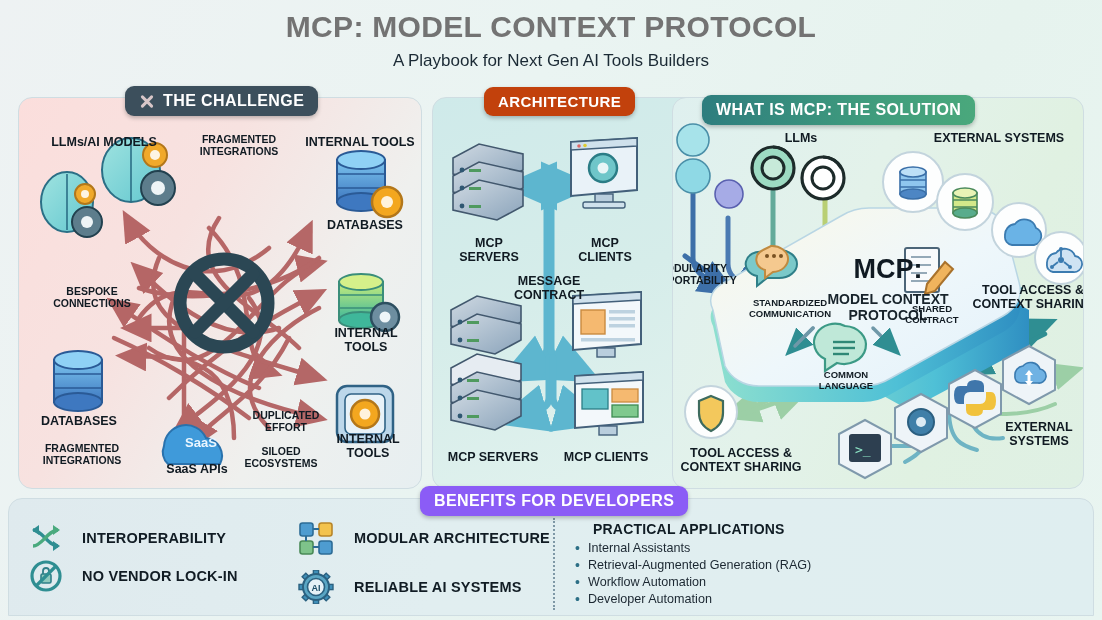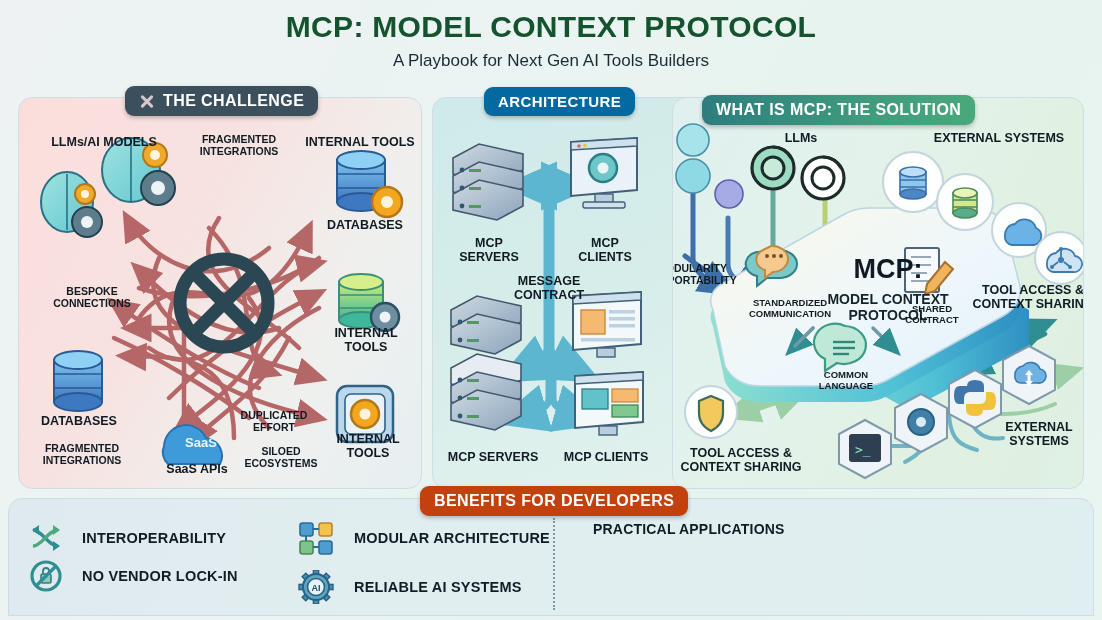--- a/index.html
+++ b/index.html
@@ -9,21 +9,21 @@
     overflow: hidden;
   }
   body {
     background: linear-gradient(120deg, #eef2f3 0%, #eaf4f2 40%, #e6f3ee 70%, #e9f5f1 100%);
     position: relative;
   }
 
   
   #header { text-align: center; padding-top: 10px; }
   #main-title {
-    font-size: 30px; font-weight: bold; color: #14532d;
+    font-size: 30px; font-weight: bold; color: #737373;
     letter-spacing: 0.3px;
   }
   #subtitle {
     font-size: 17px; color: #1b2a35; margin-top: 7px;
   }
 
   
   .panel {
     position: absolute;
     border-radius: 14px;
@@ -55,40 +55,40 @@
     content:""; position:absolute; left:0; top:7px; width:16px; height:3px;
     background:#d8c6c8; border-radius:2px;
   }
   .x-icon:before { transform: rotate(45deg);} .x-icon:after { transform: rotate(-45deg);}
 
   
   #arch-panel {
     left: 432px; top: 97px; width: 269px; height: 392px;
     background: linear-gradient(160deg, #cfeaea 0%, #d6edea 50%, #e2f2ee 100%);
   }
-  #arch-badge { left: 484px; top: 87px; background: #0369a1; font-size:15px;justify-content:center; }
+  #arch-badge { left: 484px; top: 87px; background: #c2410c; font-size:15px;justify-content:center; }
 
   
   #solution-panel {
     left: 672px; top: 97px; width: 412px; height: 392px;
     background: linear-gradient(115deg, #dff0ef 0%, #e3f2ea 40%, #e0f1e2 70%, #dff0e4 100%);
   }
   #solution-badge {
     left: 702px; top: 75px;
     background: linear-gradient(90deg, #2e7d7e 0%, #3f9b7d 60%, #4aa87c 100%);
     margin-top: 20px;
   }
 
   
   #benefits-panel {
     left: 8px; top: 498px; width: 1086px; height: 118px;
     background: linear-gradient(100deg, #dfeaee 0%, #e1eef0 40%, #dfeef0 100%);
     border-radius: 14px 14px 0 0;
   }
-  #benefits-badge { left: 420px; top: 486px; background: #c2410c; }
+  #benefits-badge { left: 420px; top: 486px; background: #8b5cf6; }
 
   
   .lbl {
     position: absolute; text-align: center; color: #101a22;
     font-weight: bold; line-height: 1.12; white-space: pre-line;
   }
   .lbl.cap { font-size: 12.5px; }
   .lbl.sm { font-size: 10.5px; text-align: center; }
 
   
@@ -228,21 +228,21 @@
 
   <div class="lbl cap" style="left:10px;top:37px;width:150px">LLMs/AI MODELS</div>
   <div class="lbl sm" style="left:160px;top:36px;width:120px">FRAGMENTED
 INTEGRATIONS</div>
   <div class="lbl cap" style="left:278px;top:37px;width:126px">INTERNAL TOOLS</div>
   <div class="lbl cap" style="left:296px;top:120px;width:100px">DATABASES</div>
   <div class="lbl sm" style="left:18px;top:188px;width:110px">BESPOKE
 CONNECTIONS</div>
   <div class="lbl cap" style="left:302px;top:228px;width:90px">INTERNAL
 TOOLS</div>
-  <div class="lbl sm" style="left:200px;top:312px;width:110px">DUPLICATED
+  <div class="lbl sm" style="left:212px;top:312px;width:110px">DUPLICATED
 EFFORT</div>
   <div class="lbl cap" style="left:12px;top:316px;width:96px">DATABASES</div>
   <div class="lbl sm" style="left:8px;top:345px;width:110px">FRAGMENTED
 INTEGRATIONS</div>
   <div class="lbl cap" style="left:128px;top:364px;width:100px">SaaS APIs</div>
   <div class="lbl sm" style="left:212px;top:348px;width:100px">SILOED
 ECOSYSTEMS</div>
   <div class="lbl cap" style="left:304px;top:334px;width:90px">INTERNAL
 TOOLS</div>
 </div>
@@ -626,13 +626,19 @@
       <text x="0" y="4" text-anchor="middle" font-family="Liberation Sans, sans-serif" font-size="9" font-weight="bold" fill="#1e4e68">AI</text>
     </g>
   </svg>
   <span class="benefit-label">RELIABLE AI SYSTEMS</span>
 </div>
 
 <div id="dotted-sep"></div>
 
 <div id="practical">
   <div id="practical-title">PRACTICAL APPLICATIONS</div>
+  <ul>
+    <li>Internal Assistants</li>
+    <li>Retrieval-Augmented Generation (RAG)</li>
+    <li>Workflow Automation</li>
+    <li>Developer Automation</li>
+  </ul>
 </div>
 
 </body></html>

